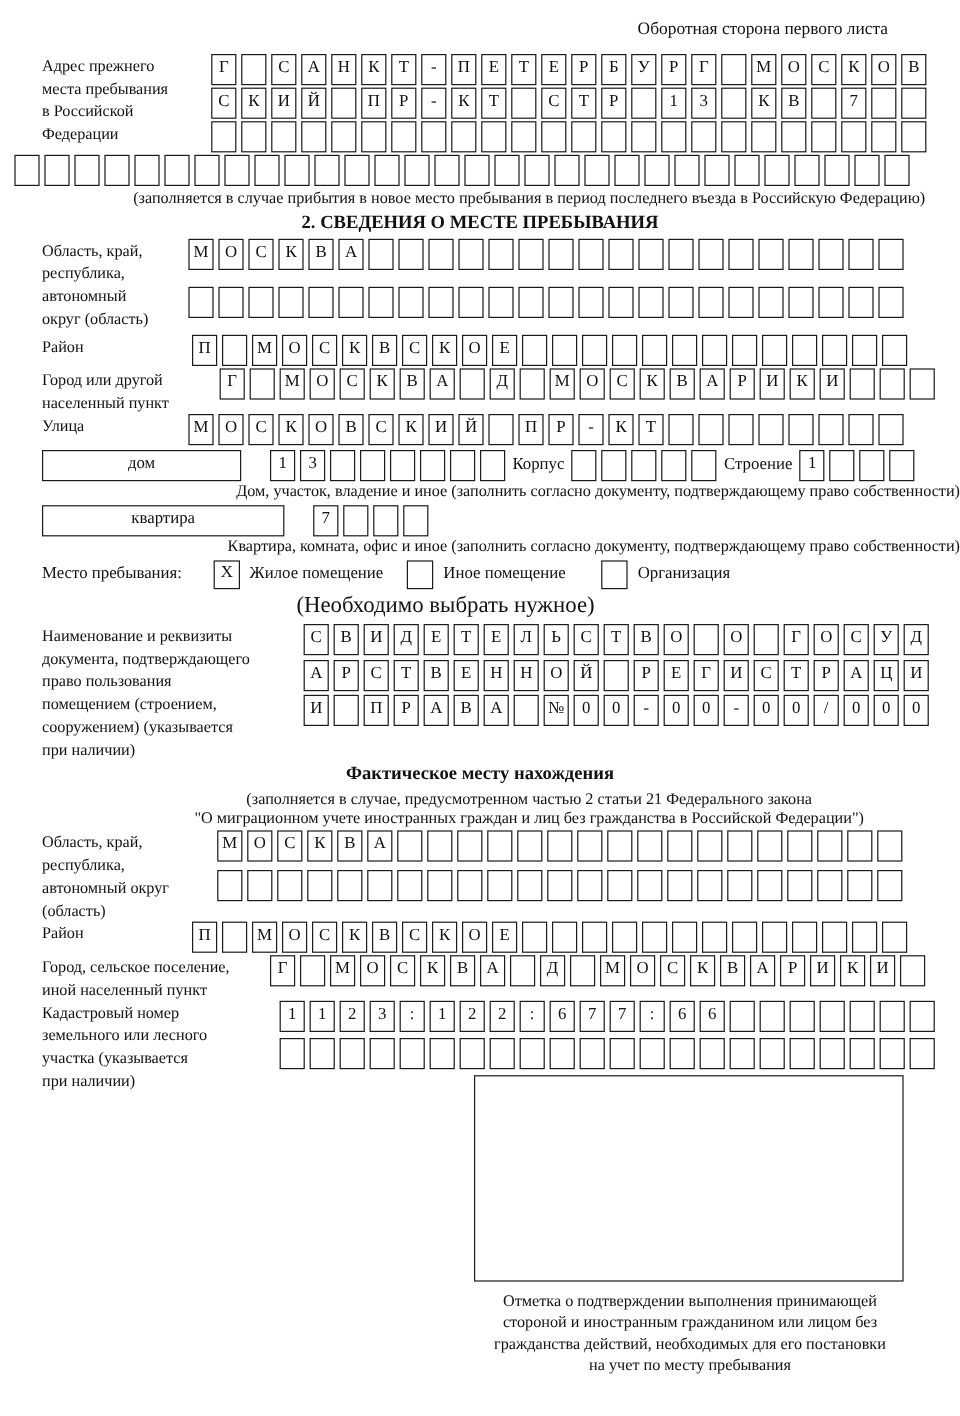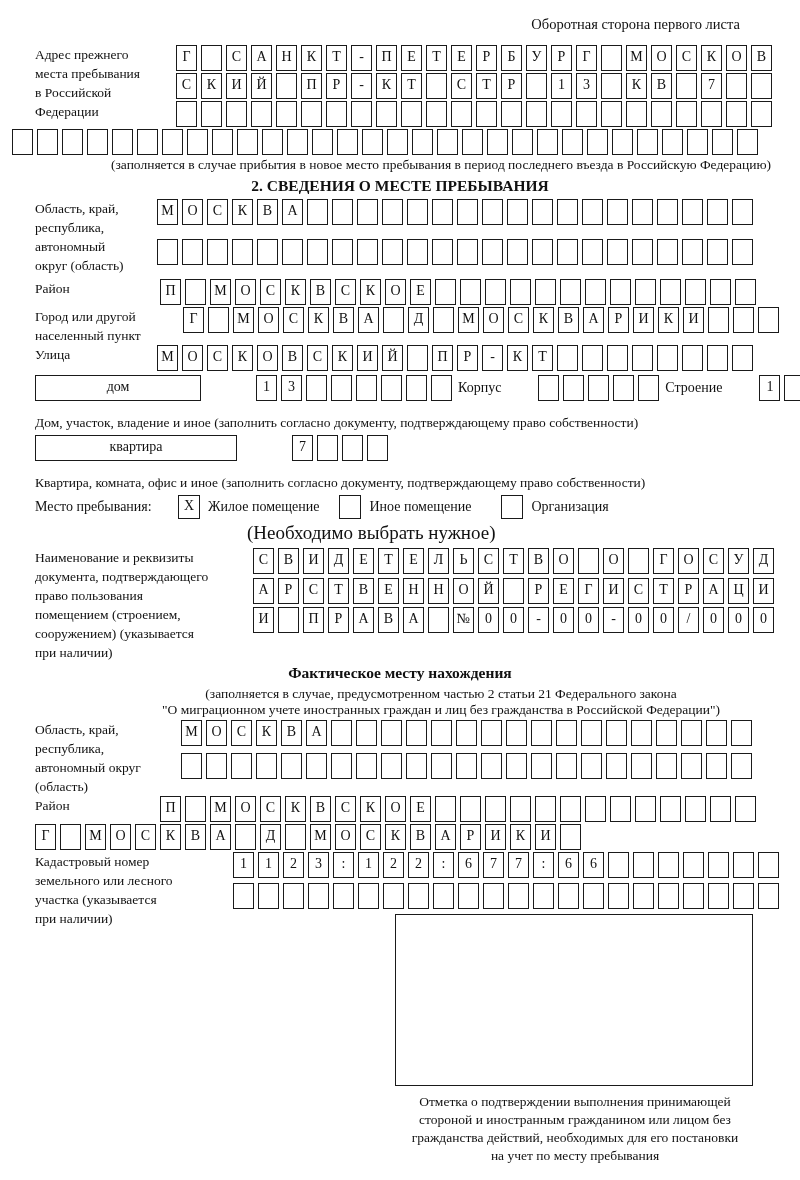--- a/index.html
+++ b/index.html
@@ -40,24 +40,24 @@
   .mt2{margin-top:2px}.mt4{margin-top:4px}.mt12{margin-top:12px}
 
   .domrow { white-space:nowrap; margin-top:2px; }
   .widebox {
     display:inline-block; box-sizing:border-box;
     height:26px; border:1.7px solid #1a1a1a;
     text-align:center; font-size:14px; line-height:22px; vertical-align:top;
   }
   .wb166{width:166px} .wb202{width:202px}
   .gap8 { margin-right:24px; }
-  .inlinecells { display:inline-block; vertical-align:top; height:22px;margin-left:31px; }
+  .inlinecells { display:inline-block; vertical-align:top; height:22px; }
   .inlinelabel { display:inline-block; font-size:14px; line-height:26px; vertical-align:top; margin:0 6px 0 2px; }
 
-  .caption { font-size:13.5px; margin-top:14px; margin-bottom:4px; }
+  .caption { font-size:13.5px; margin-top:0; margin-bottom:4px;text-align:right; }
 
   .checkrow { white-space:nowrap; margin-top:4px; height:26px; }
   .checklabel { display:inline-block; width:143px; font-size:14px; line-height:24px; vertical-align:top; }
   .checkbox {
     display:inline-block; box-sizing:border-box;
     width:22px; height:24px; border:1.7px solid #1a1a1a;
     text-align:center; font-size:14px; line-height:20px; vertical-align:top;
   }
   .opt { display:inline-block; font-size:14px; line-height:24px; vertical-align:top; margin-left:8px; }
   .ml20{margin-left:20px} .ml30{margin-left:30px}
@@ -169,20 +169,22 @@
       <div class="cellrow"><span class="cell"></span><span class="cell"></span><span class="cell"></span><span class="cell"></span><span class="cell"></span><span class="cell"></span><span class="cell"></span><span class="cell"></span><span class="cell"></span><span class="cell"></span><span class="cell"></span><span class="cell"></span><span class="cell"></span><span class="cell"></span><span class="cell"></span><span class="cell"></span><span class="cell"></span><span class="cell"></span><span class="cell"></span><span class="cell"></span><span class="cell"></span><span class="cell"></span><span class="cell"></span></div>
     </div>
   </div>
 
   <div class="fblock">
     <div class="flabel w125">Район</div>
     <div class="cellrow"><span class="cell">П</span><span class="cell"></span><span class="cell">М</span><span class="cell">О</span><span class="cell">С</span><span class="cell">К</span><span class="cell">В</span><span class="cell">С</span><span class="cell">К</span><span class="cell">О</span><span class="cell">Е</span><span class="cell"></span><span class="cell"></span><span class="cell"></span><span class="cell"></span><span class="cell"></span><span class="cell"></span><span class="cell"></span><span class="cell"></span><span class="cell"></span><span class="cell"></span><span class="cell"></span><span class="cell"></span><span class="cell"></span></div>
   </div>
 
   <div class="fblock">
+    <div class="flabel w190">Город, сельское поселение,
+иной населенный пункт</div>
     <div class="cellrow"><span class="cell">Г</span><span class="cell"></span><span class="cell">М</span><span class="cell">О</span><span class="cell">С</span><span class="cell">К</span><span class="cell">В</span><span class="cell">А</span><span class="cell"></span><span class="cell">Д</span><span class="cell"></span><span class="cell">М</span><span class="cell">О</span><span class="cell">С</span><span class="cell">К</span><span class="cell">В</span><span class="cell">А</span><span class="cell">Р</span><span class="cell">И</span><span class="cell">К</span><span class="cell">И</span><span class="cell"></span></div>
   </div>
 
   <div class="fblock">
     <div class="flabel w198">Кадастровый номер
 земельного или лесного
 участка (указывается
 при наличии)</div>
     <div>
       <div class="cellrow mb5"><span class="cell">1</span><span class="cell">1</span><span class="cell">2</span><span class="cell">3</span><span class="cell">:</span><span class="cell">1</span><span class="cell">2</span><span class="cell">2</span><span class="cell">:</span><span class="cell">6</span><span class="cell">7</span><span class="cell">7</span><span class="cell">:</span><span class="cell">6</span><span class="cell">6</span><span class="cell"></span><span class="cell"></span><span class="cell"></span><span class="cell"></span><span class="cell"></span><span class="cell"></span><span class="cell"></span></div>

